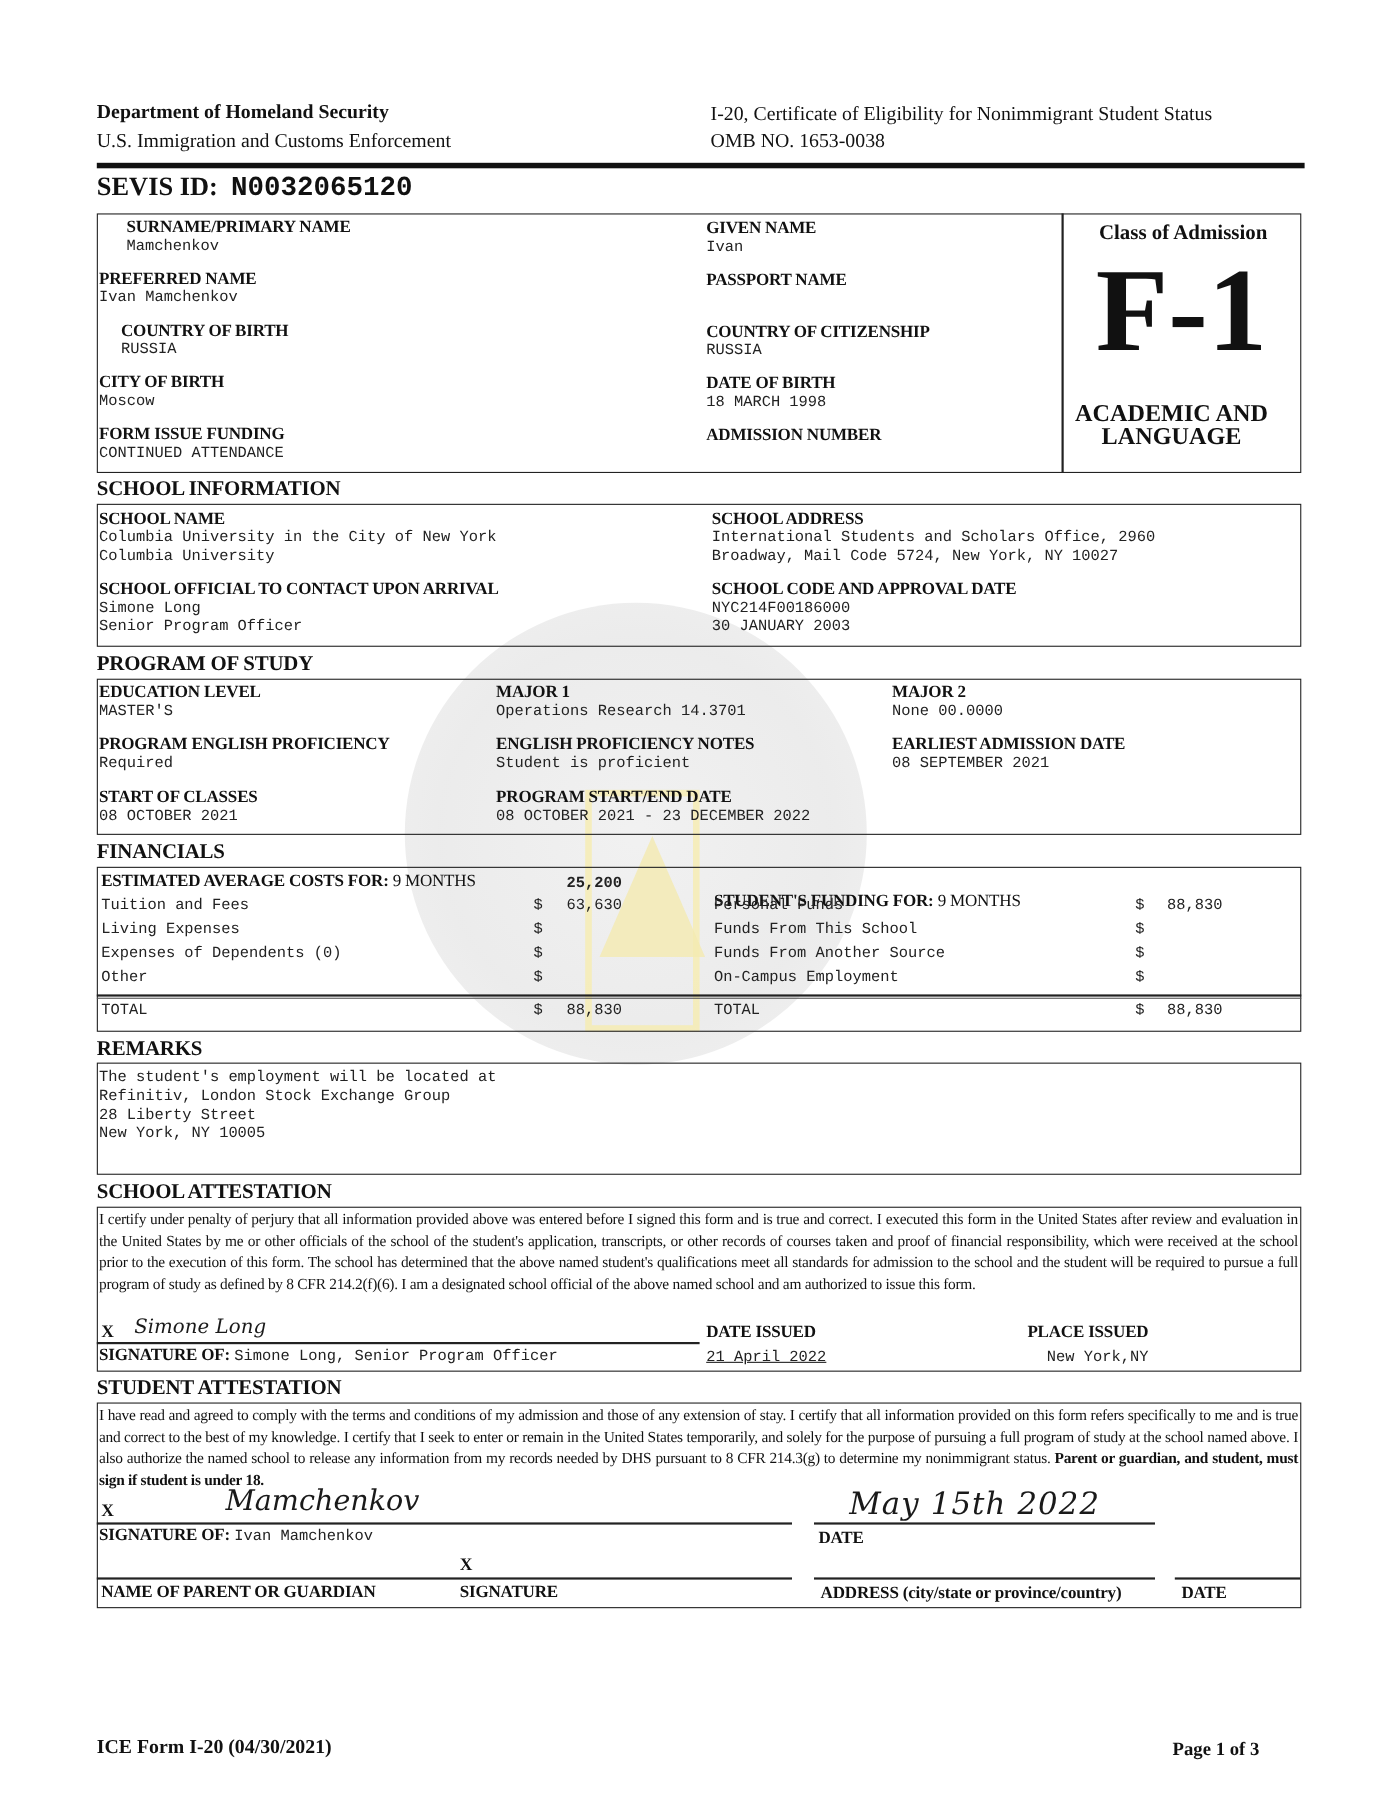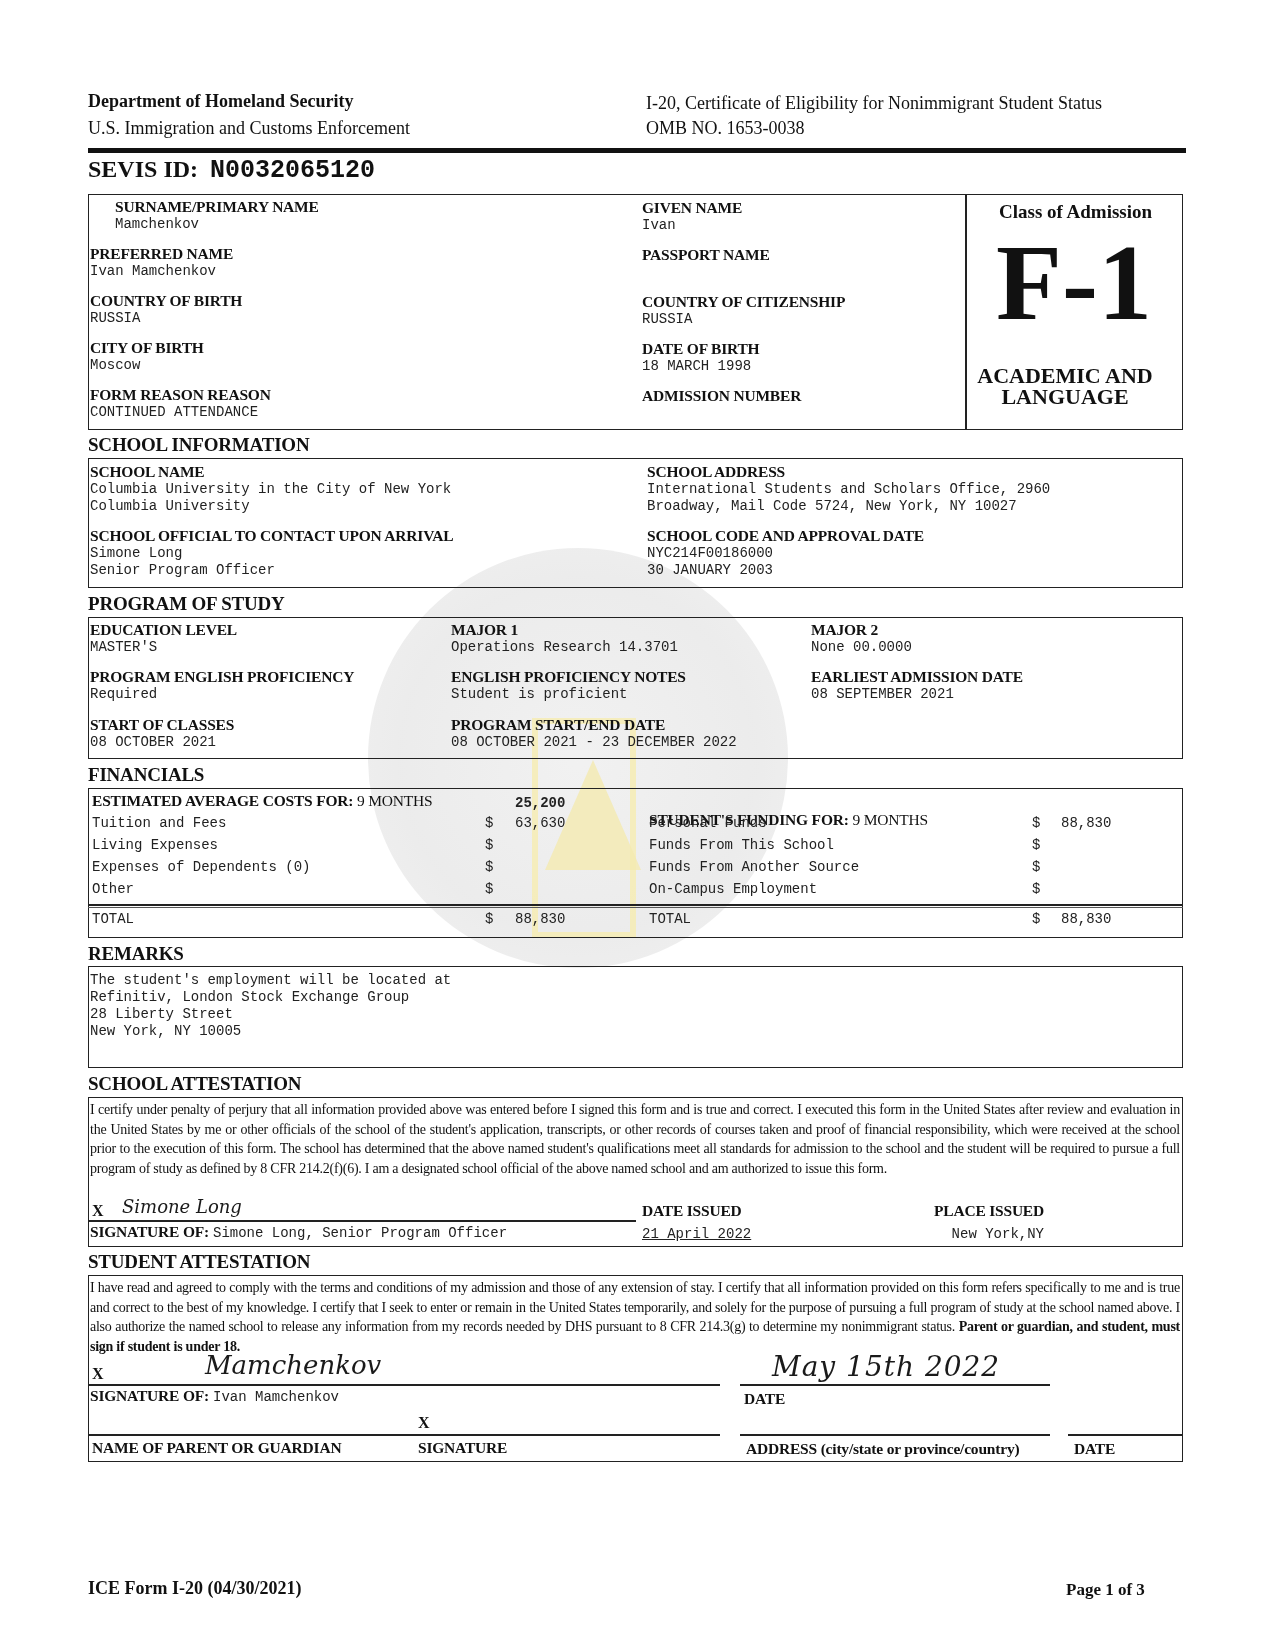--- a/index.html
+++ b/index.html
@@ -42,30 +42,30 @@
 <div class="abs" style="left:965px;top:194px;width:1.5px;height:236px;background:#222;"></div>
 
 <div class="field" style="left:90px;top:198px;margin-left:25px;">
   <div class="lbl">SURNAME/PRIMARY NAME</div>
   <div class="val">Mamchenkov</div>
 </div>
 <div class="field" style="left:90px;top:245px;">
   <div class="lbl">PREFERRED NAME</div>
   <div class="val">Ivan Mamchenkov</div>
 </div>
-<div class="field" style="left:90px;top:292px;">
+<div class="field" style="left:90px;top:292px;padding-left:20px;">
   <div class="lbl">COUNTRY OF BIRTH</div>
   <div class="val">RUSSIA</div>
 </div>
 <div class="field" style="left:90px;top:339px;">
   <div class="lbl">CITY OF BIRTH</div>
   <div class="val">Moscow</div>
 </div>
 <div class="field" style="left:90px;top:386px;">
-  <div class="lbl">FORM REASON REASON</div>
+  <div class="lbl">FORM ISSUE FUNDING</div>
   <div class="val">CONTINUED ATTENDANCE</div>
 </div>
 
 <div class="field" style="left:642px;top:199px;">
   <div class="lbl">GIVEN NAME</div>
   <div class="val">Ivan</div>
 </div>
 <div class="field" style="left:642px;top:246px;">
   <div class="lbl">PASSPORT NAME</div>
   <div class="val"></div>

